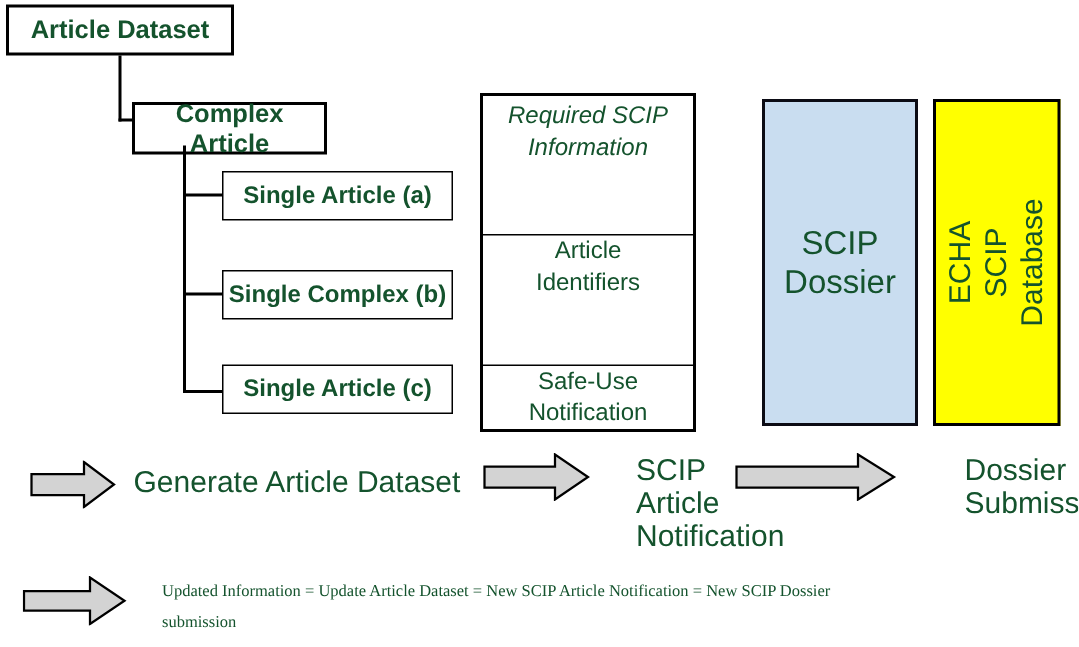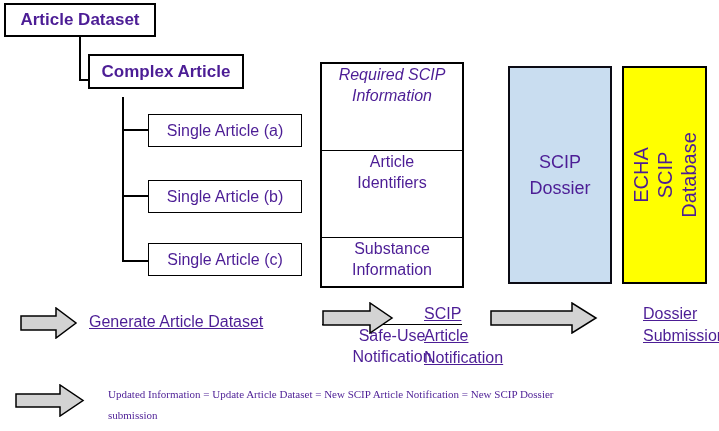--- a/index.html
+++ b/index.html
@@ -6,35 +6,36 @@
     margin: 0;
     padding: 0;
     background: #ffffff;
   }
   #canvas {
     position: relative;
     width: 719px;
     height: 431px;
     background: #ffffff;
     font-family: "Liberation Sans", sans-serif;
-    color: #4c1d95;
+    color: #14532d;
     overflow: hidden;
   }
 
   
   .node-box {
     position: absolute;
     background: #ffffff;
     border: 1.5px solid #000000;
     display: flex;
     align-items: center;
     justify-content: center;
     text-align: center;
     font-size: 16px;
     box-sizing: border-box;
+    font-weight: bold;
   }
   .node-box.bold {
     border-width: 2px;
     font-weight: bold;
     font-size: 17px;
   }
 
   
   .line {
     position: absolute;
@@ -73,21 +74,21 @@
     position: absolute;
     left: 508px; top: 66px;
     width: 104px; height: 218px;
     background: var(--dossier-fill, #c9ddf0);
     border: 2px solid #0b0b14;
     box-sizing: border-box;
     display: flex;
     align-items: center;
     justify-content: center;
     text-align: center;
-    font-size: 18px;
+    font-size: 22px;
     line-height: 26px;
   }
   .database-box {
     position: absolute;
     left: 622px; top: 66px;
     width: 85px; height: 218px;
     background: var(--database-fill, #ffff00);
     border: 2px solid #000000;
     box-sizing: border-box;
     display: flex;
@@ -103,24 +104,23 @@
     line-height: 24px;
   }
 
   
   .arrow { position: absolute; }
   .arrow svg { display: block; }
 
   
   .flow-label {
     position: absolute;
-    font-size: 16px;
+    font-size: 20px;
     line-height: 22px;
     white-space: nowrap;
-    text-decoration: underline;
   }
   .flow-label.wrap { white-space: normal; }
   .note-label {
     position: absolute;
     left: 108px; top: 384px;
     width: 490px;
     font-size: 11px;
     line-height: 21px;
     font-family: Liberation Serif, serif;
   }
@@ -128,35 +128,34 @@
 </head>
 <body>
 
 <div id="canvas">
 
   <div class="node-box bold" style="left:4px; top:3px; width:152px; height:34px;">Article Dataset</div>
 
   <div class="line" style="left: 79px; top: 37px; width: 2px; height: 44px; background: rgb(0, 0, 0);"></div>
   <div class="line" style="left: 79px; top: 79px; width: 10px; height: 2px; background: rgb(0, 0, 0);"></div>
 
-  <div class="node-box bold" style="left:88px; top:54px; width:156px; height:35px;">Complex Article</div>
+  <div class="node-box bold" style="left:88px; top:68px; width:130px; height:35px;">Complex Article</div>
 
   <div class="line" style="left: 122px; top: 97px; width: 2px; height: 165px; background: rgb(0, 0, 0);"></div>
   <div class="line" style="left: 122px; top: 129px; width: 27px; height: 2px; background: rgb(0, 0, 0);"></div>
   <div class="line" style="left: 122px; top: 195px; width: 27px; height: 2px; background: rgb(0, 0, 0);"></div>
   <div class="line" style="left: 122px; top: 260px; width: 27px; height: 2px; background: rgb(0, 0, 0);"></div>
 
   <div class="node-box" style="left:148px; top:114px; width:154px; height:33px;">Single Article (a)</div>
-  <div class="node-box" style="left:148px; top:180px; width:154px; height:33px;">Single Article (b)</div>
+  <div class="node-box" style="left:148px; top:180px; width:154px; height:33px;">Single Complex (b)</div>
   <div class="node-box" style="left:148px; top:243px; width:154px; height:33px;">Single Article (c)</div>
 
   <div class="info-table">
     <div class="info-row header">Required SCIP Information</div>
     <div class="info-row r">Article Identifiers</div>
-    <div class="info-row r">Substance Information</div>
     <div class="info-row r">Safe-Use Notification</div>
   </div>
 
   <div class="dossier-box">SCIP Dossier</div>
 
   <div class="database-box">
     <span class="vertical-text">ECHA SCIP Database</span>
   </div>
 
   <div class="arrow" style="left:20px; top:307px;">

